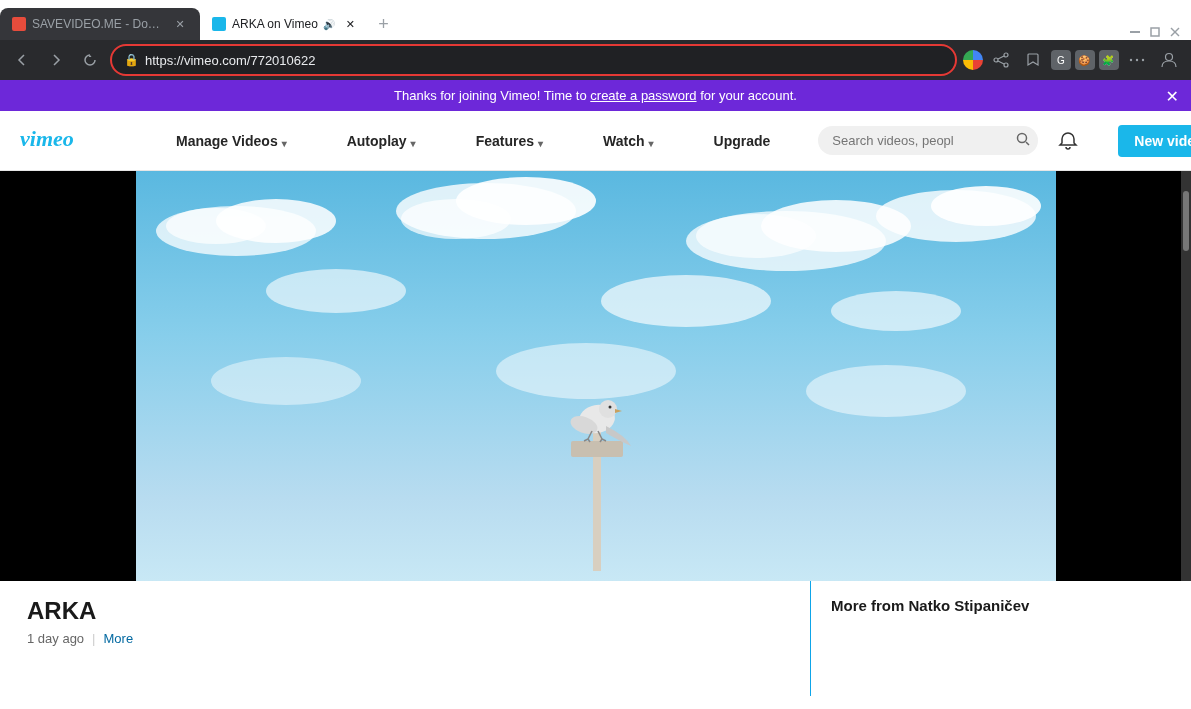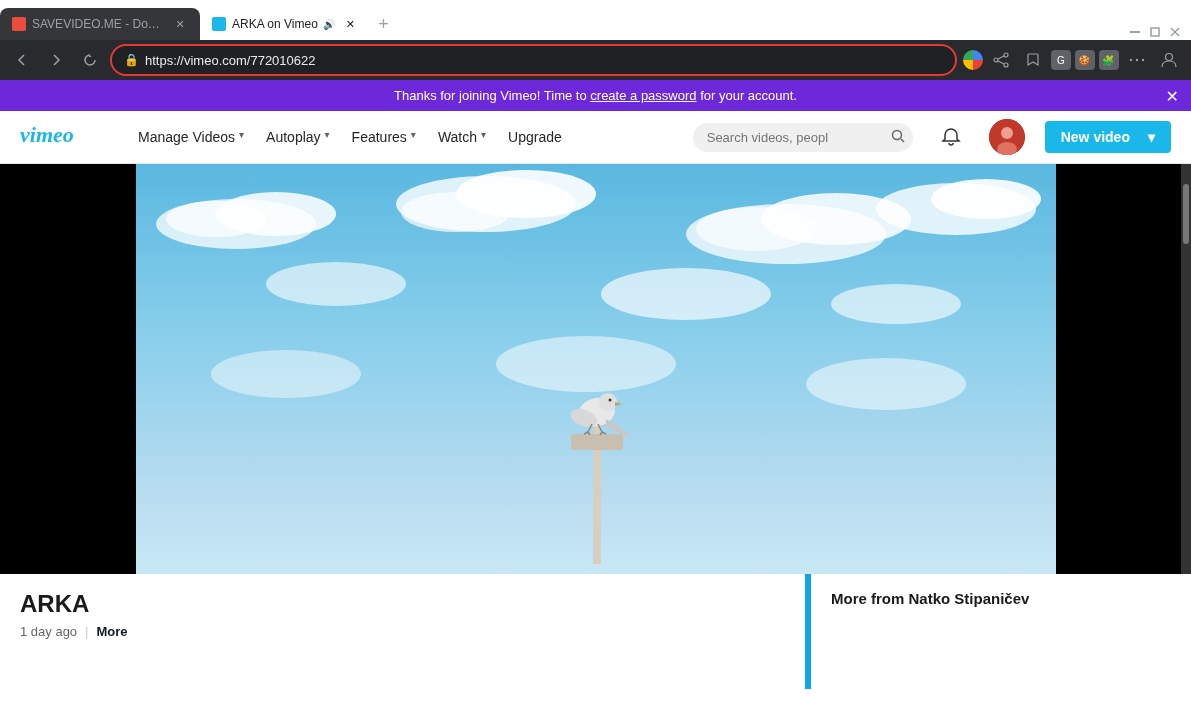--- a/index.html
+++ b/index.html
@@ -27,44 +27,44 @@
     .addr-btn { background: none; border: none; color: #9aa0a6; cursor: pointer; width: 28px; height: 28px; border-radius: 50%; display: flex; align-items: center; justify-content: center; font-size: 14px; }
     .google-g { width: 20px; height: 20px; border-radius: 50%; background: conic-gradient(#4285f4 0deg 90deg, #ea4335 90deg 180deg, #fbbc05 180deg 270deg, #34a853 270deg 360deg); }
     .ext-icon { width: 20px; height: 20px; border-radius: 4px; background: #5f6368; display: flex; align-items: center; justify-content: center; font-size: 10px; color: #fff; }
 
     
     .notification-banner { background: #6d28d9; color: #fff; text-align: center; padding: 8px 40px; font-size: 13px; position: relative; }
     .notification-banner a { color: #fff; text-decoration: underline; }
     .banner-close { position: absolute; right: 12px; top: 50%; transform: translateY(-50%); background: none; border: none; color: #fff; font-size: 16px; cursor: pointer; }
 
     
-    .vimeo-nav { background: #fff; display: flex; align-items: center; padding: 0 20px; height: 53px; border-bottom: 1px solid #e6e6e6; gap: 20px; }
+    .vimeo-nav { background: #fff; display: flex; align-items: center; padding: 0 20px; height: 60px; border-bottom: 1px solid #e6e6e6; gap: 20px; }
     .vimeo-logo { font-size: 24px; font-weight: bold; color: #1ab7ea; font-style: italic; margin-right: 10px; flex-shrink: 0; }
     .nav-menu { display: flex; align-items: center; gap: 6px; }
-    .nav-item { display: flex; align-items: flex-start; gap: 4px; color: #262626; font-size: 14px; font-weight: 400; padding: 6px 8px; cursor: pointer; white-space: nowrap; border-radius: 4px; }
+    .nav-item { display: flex; align-items: flex-end; gap: 4px; color: #262626; font-size: 14px; font-weight: 700; padding: 6px 8px; cursor: pointer; white-space: nowrap; border-radius: 4px; margin-left: 38px; }
     .nav-caret { font-size: 10px; color: #666; }
     .nav-spacer { flex: 1; }
     .search-box { display: flex; align-items: center; background: #f0f0f0; border-radius: 20px; padding: 6px 14px; gap: 8px; width: 220px; }
     .search-input { background: none; border: none; outline: none; font-size: 13px; color: #262626; flex: 1; }
     .search-icon { color: #666; font-size: 14px; }
     .bell-btn { background: none; border: none; cursor: pointer; color: #262626; font-size: 18px; width: 36px; height: 36px; display: flex; align-items: center; justify-content: center; border-radius: 50%; }
     .avatar { width: 36px; height: 36px; border-radius: 50%; background: #c0392b; display: flex; align-items: center; justify-content: center; overflow: hidden; cursor: pointer; }
     .new-video-btn { background: #1ab7ea; color: #fff; border: none; padding: 8px 16px; border-radius: 4px; font-size: 14px; font-weight: 700; cursor: pointer; display: flex; align-items: center; gap: 18px; white-space: nowrap; }
 
     
     .video-container { background: #000; display: flex; align-items: center; justify-content: center; width: 100%; height: 410px; position: relative; overflow: hidden; }
     .video-bg { width: 920px; height: 100%; position: relative; overflow: hidden; }
 
     
     .below-video { display: flex; background: #fff; min-height: 115px; }
-    .video-info { flex: 1; padding: 16px 20px; border-right: 6px solid #0ea5e9; }
+    .video-info { flex: 1; padding: 16px 27px; border-right: 1px solid #0ea5e9; }
     .video-title { font-size: 24px; font-weight: 700; color: #1a1a1a; margin-bottom: 6px; }
     .video-meta { font-size: 13px; color: #666; display: flex; align-items: center; gap: 8px; }
     .meta-dot { color: #ccc; }
-    .meta-more { color: #0f172a; cursor: pointer; font-weight: 700; }
+    .meta-more { color: #0369a1; cursor: pointer; font-weight: 400; }
     .more-from { padding: 16px 20px; width: 380px; }
     .more-from-title { font-size: 15px; font-weight: 700; color: #1a1a1a; margin-bottom: 0; }
     .autoplay-row { display: flex; align-items: center; gap: 10px; }
     .autoplay-label { font-size: 14px; color: #1a1a1a; }
     .toggle { width: 38px; height: 22px; background: #1ab7ea; border-radius: 11px; position: relative; cursor: pointer; }
     .toggle-knob { width: 18px; height: 18px; background: #fff; border-radius: 50%; position: absolute; top: 2px; right: 2px; transition: right 0.2s; }
   </style>
 </head>
 <body>
 

